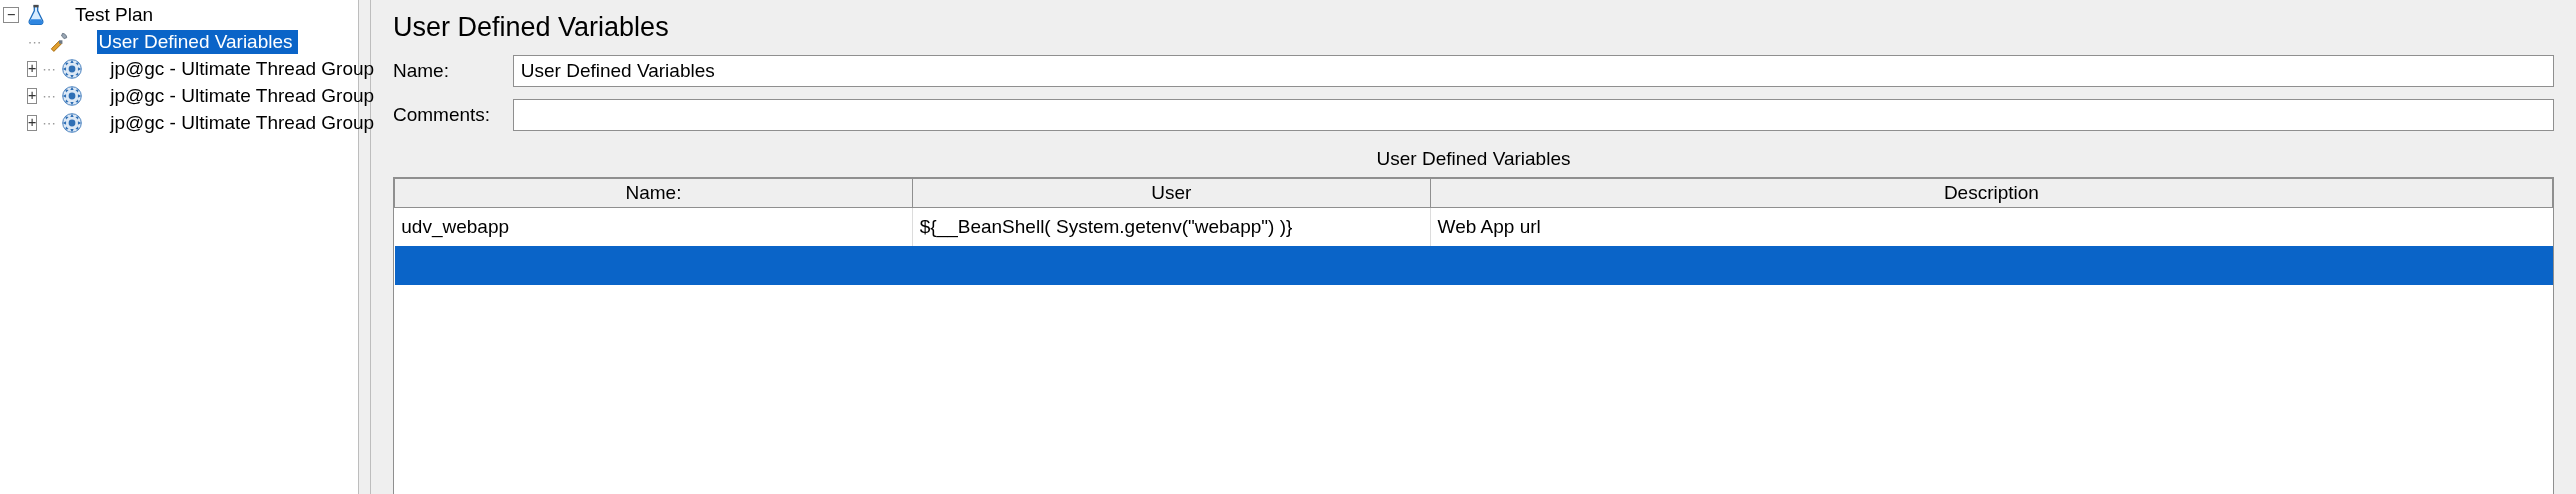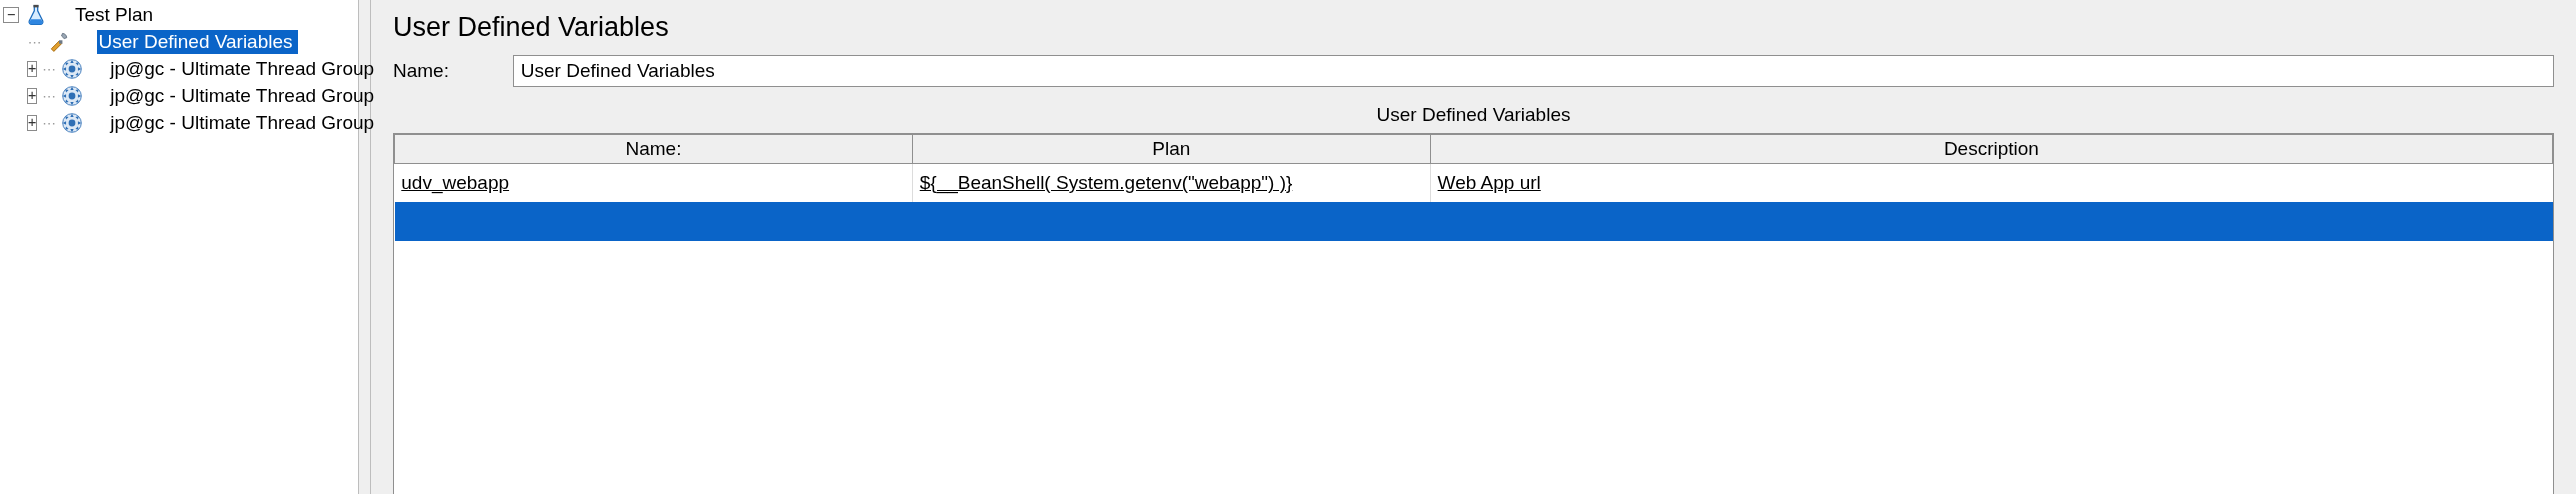--- a/index.html
+++ b/index.html
@@ -126,21 +126,20 @@
     height: 29px;
     padding: 1.7px 6.8px;
   }
   .tbl td {
     border-right: 1.7px solid #dcdcdc;
     padding: 1.7px 6.8px;
     height: 39px;
     overflow: hidden;
     text-overflow: ellipsis;
     white-space: nowrap;
-    text-decoration: underline;
   }
   .tbl tr.selrow td {
     background: #0a64c8;
     border-right-color: #0a64c8;
   }
   .tbl tr.selrow td:last-child { border-right: none; }
   .tbl td:last-child { border-right: none; }
   
   .col-name { width: 24%; }
   .col-value { width: 24%; }
@@ -228,34 +227,38 @@
 
   <div class="main-panel">
 
     <div class="main-title">User Defined Variables</div>
 
     <div class="form-row">
       <div class="form-label">Name:</div>
       <input class="text-input" type="text" value="User Defined Variables" style="">
     </div>
 
+    <div class="form-row">
+      <div class="form-label">Comments:</div>
+      <input class="text-input" type="text" value="" style="">
+    </div>
 
     <div class="section-label">User Defined Variables</div>
 
     <div class="table-wrap">
       <table class="tbl">
         <colgroup>
           <col class="col-name">
             <col class="col-value">
             <col class="col-desc">
         </colgroup>
         <thead>
           <tr>
             <th>Name:</th>
-            <th>Plan</th>
+            <th>User</th>
             <th>Description</th>
           </tr>
         </thead>
         <tbody>
           <tr>
             <td>udv_webapp</td>
             <td>${__BeanShell( System.getenv("webapp") )}</td>
             <td>Web App url</td>
           </tr>
           <tr class="selrow">

